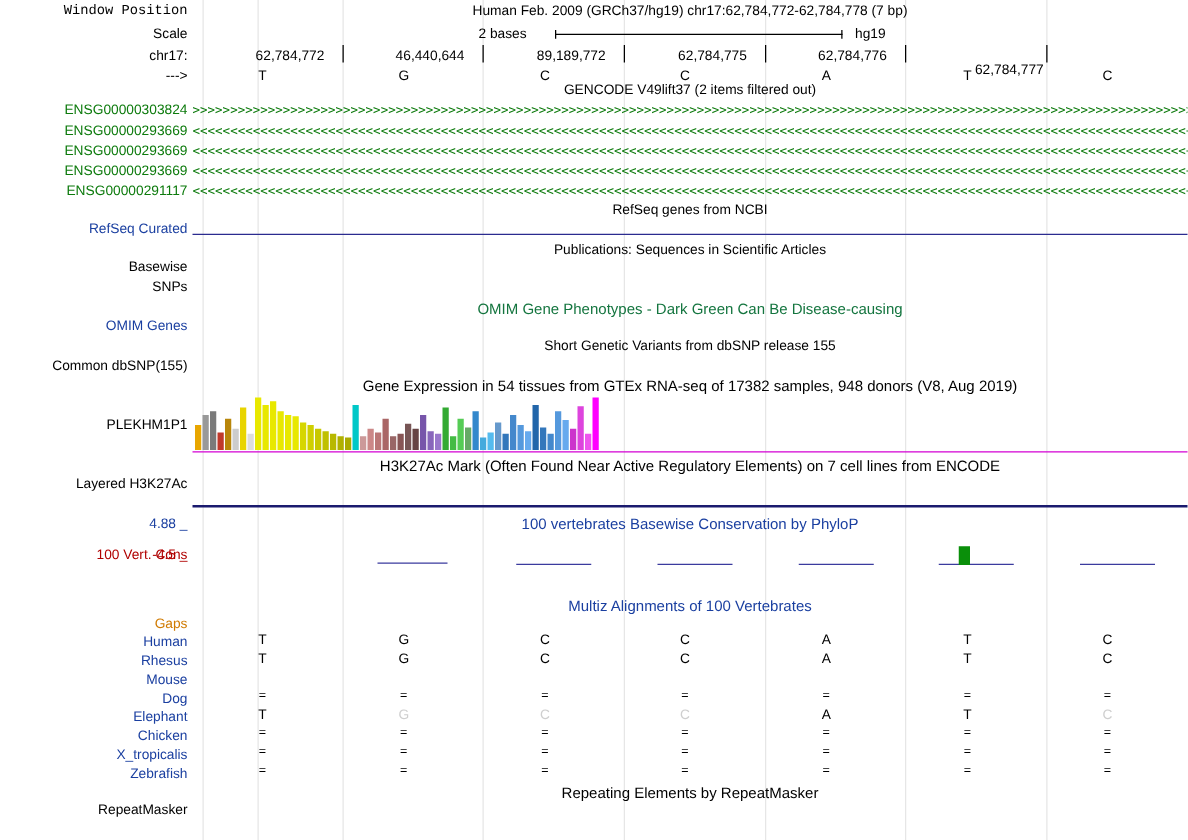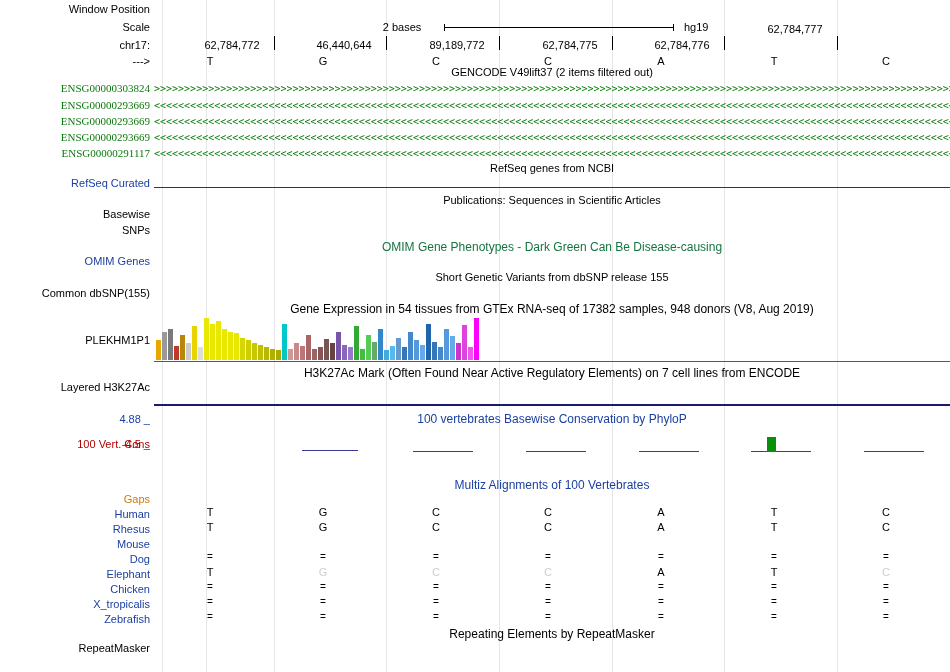--- a/index.html
+++ b/index.html
@@ -30,21 +30,21 @@
 
   
   .tick{position:absolute;width:1px;background:#000;}
   .scalebar{position:absolute;height:1px;background:#000;}
   .scalebar .cap{position:absolute;width:1px;height:7px;background:#000;top:-3px;}
 
   
   .generow{position:absolute;left:0;width:796px;height:11px;color:#0c7a0c;
            font-size:10px;letter-spacing:0px;overflow:hidden;white-space:nowrap;
            font-family:"DejaVu Sans Mono", monospace;}
-  .genelbl{color:#0c7a0c;font-family:Liberation Serif, serif;}
+  .genelbl{color:#0c7a0c;}
 
   .hr-blue{position:absolute;left:0;width:796px;height:1px;background:#2b2b8f;}
   .hr-mag{position:absolute;left:0;width:796px;height:1px;background:#d400d4;}
   .hr-navy{position:absolute;left:0;width:796px;height:2px;background:#1a1a6e;}
 
   .title-green{color:#14753f;}
   .title-blue{color:#1a3fa0;}
 
   .bluetext{color:#1a3fa0;}
   .orangetext{color:#d07a00;}
@@ -62,21 +62,21 @@
   .mzrow{position:absolute;left:0;width:796px;height:15px;}
   .mzbase{position:absolute;text-align:center;width:18px;font-size:11px;}
   .eq{font-size:10px;}
 </style>
 </head>
 <body>
 
 <div class="browser">
 
   <div class="labels">
-    <div class="lbl" style="top:3px;">Window Position</div>
+    <div class="lbl" style="top:3px;font-family:Liberation Mono, monospace;">Window Position</div>
     <div class="lbl" style="top:21px;">Scale</div>
     <div class="lbl" style="top:39px;">chr17:</div>
     <div class="lbl" style="top:55px;">---&gt;</div>
 
     <div class="lbl genelbl" style="top:82px;">ENSG00000303824</div>
     <div class="lbl genelbl" style="top:99px;">ENSG00000293669</div>
     <div class="lbl genelbl" style="top:115px;">ENSG00000293669</div>
     <div class="lbl genelbl" style="top:131px;">ENSG00000293669</div>
     <div class="lbl genelbl" style="top:147px;">ENSG00000291117</div>
 
@@ -109,41 +109,42 @@
 
     <div class="gridline" style="left:8px;"></div>
     <div class="gridline" style="left:52px;"></div>
     <div class="gridline" style="left:120px;"></div>
     <div class="gridline" style="left:232px;"></div>
     <div class="gridline" style="left:345px;"></div>
     <div class="gridline" style="left:458px;"></div>
     <div class="gridline" style="left:570px;"></div>
     <div class="gridline" style="left:683px;"></div>
 
+    <div class="cen-w" style="top:3px;">Human Feb. 2009 (GRCh37/hg19)   chr17:62,784,772-62,784,778 (7 bp)</div>
 
     <div class="cen-w" style="top:21px;left:-150px;width:796px;">2 bases</div>
     <div class="scalebar" style="left:290px;top:27px;width:230px;">
       <div class="cap" style="left:0;"></div>
       <div class="cap" style="left:229px;"></div>
     </div>
     <div style="position:absolute;left:530px;top:21px;">hg19</div>
 
     <div class="tick" style="left:120px;top:36px;height:14px;"></div>
     <div class="tick" style="left:232px;top:36px;height:14px;"></div>
     <div class="tick" style="left:345px;top:36px;height:14px;"></div>
     <div class="tick" style="left:458px;top:36px;height:14px;"></div>
     <div class="tick" style="left:570px;top:36px;height:14px;"></div>
     <div class="tick" style="left:683px;top:36px;height:14px;"></div>
 
     <div class="center" style="left:38px;top:39px;width:80px;">62,784,772</div>
     <div class="center" style="left:150px;top:39px;width:80px;">46,440,644</div>
     <div class="center" style="left:263px;top:39px;width:80px;">89,189,772</div>
     <div class="center" style="left:376px;top:39px;width:80px;">62,784,775</div>
     <div class="center" style="left:488px;top:39px;width:80px;">62,784,776</div>
-    <div class="center" style="left:601px;top:23px;width:80px;">62,784,777</div>
+    <div class="center" style="left:601px;top:50px;width:80px;text-align:right;">62,784,777</div>
 
     <div class="center" style="left:47px;top:55px;width:18px;">T</div>
     <div class="center" style="left:160px;top:55px;width:18px;">G</div>
     <div class="center" style="left:273px;top:55px;width:18px;">C</div>
     <div class="center" style="left:385px;top:55px;width:18px;">C</div>
     <div class="center" style="left:498px;top:55px;width:18px;">A</div>
     <div class="center" style="left:611px;top:55px;width:18px;">T</div>
     <div class="center" style="left:723px;top:55px;width:18px;">C</div>
 
     <div class="cen-w" style="top:66px;">GENCODE V49lift37 (2 items filtered out)</div>

